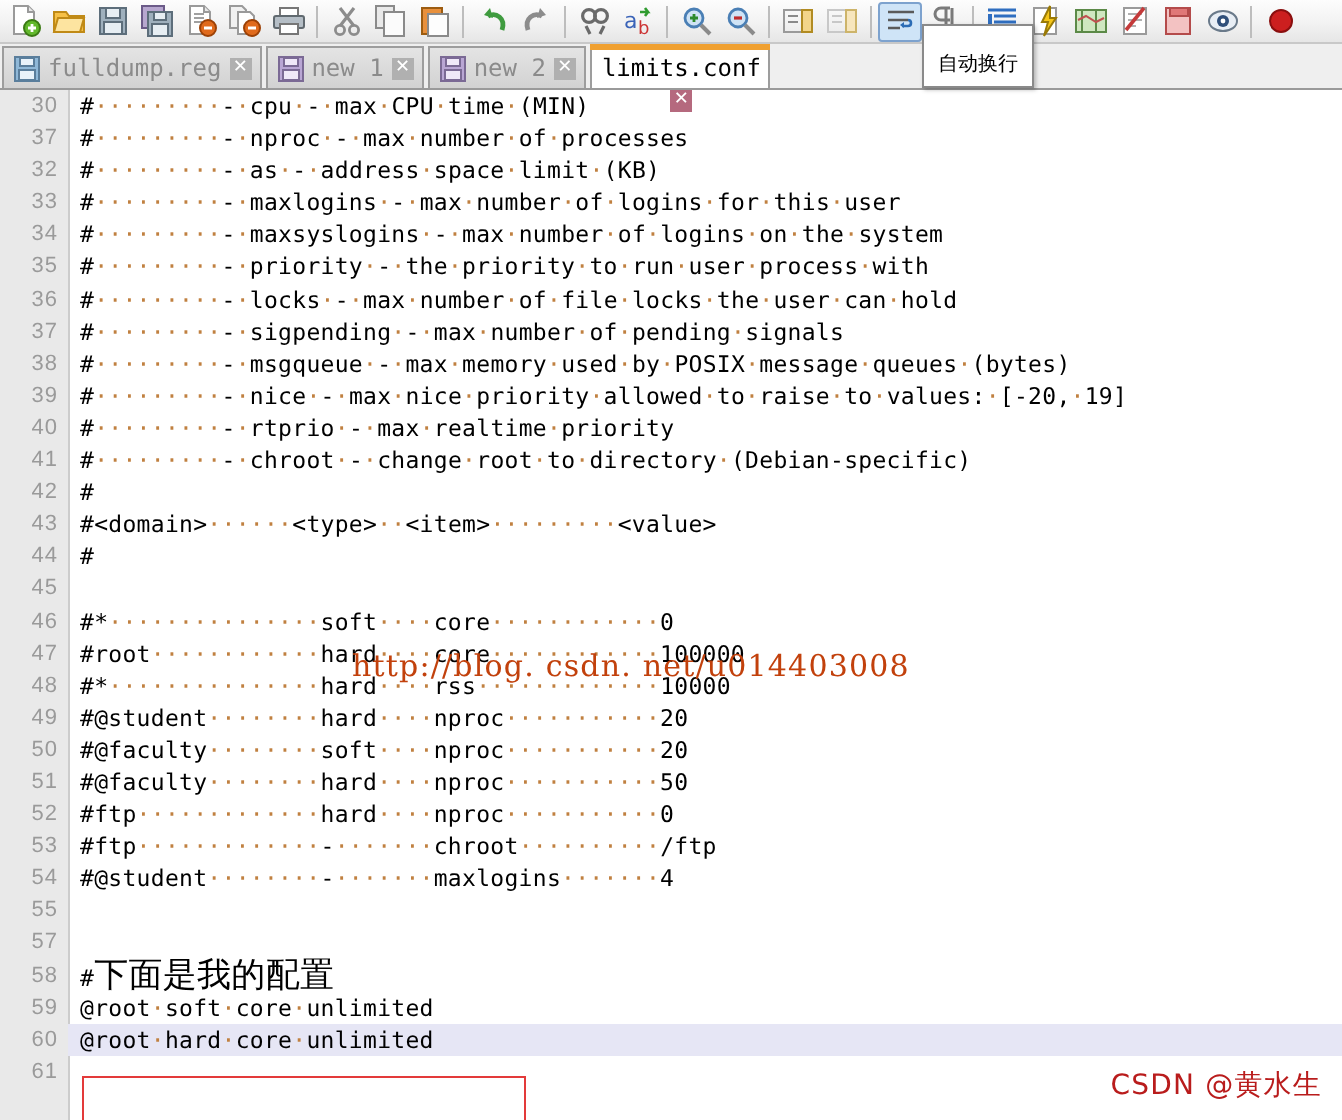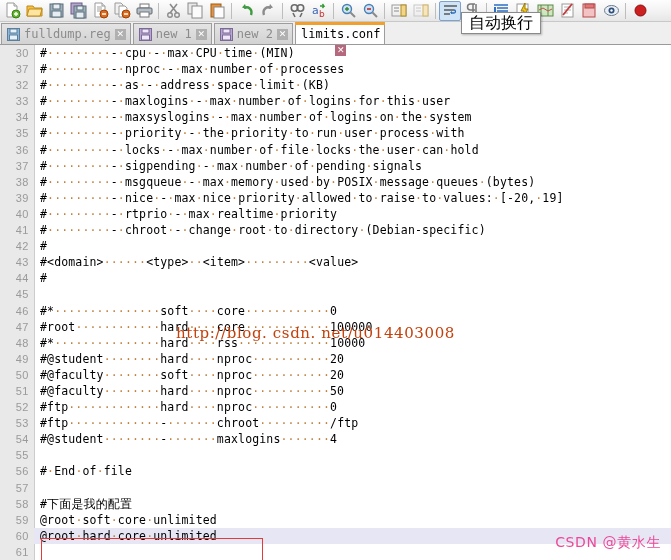--- a/index.html
+++ b/index.html
@@ -51,22 +51,22 @@
   }
   .tb-btn svg { display: block; }
 
   
   #tooltip {
     position: absolute;
     left: 461px;
     top: 12px;
     background: #ffffff;
     border: 1px solid #8a8a8a;
-    padding: 2px 7px 3px 7px;
-    font-size: 16px;
+    padding: 12px 7px 3px 7px;
+    font-size: 10px;
     line-height: 15px;
     color: #000;
     font-family: "DejaVu Sans", sans-serif;
     z-index: 50;
     box-shadow: 1px 1px 2px rgba(0,0,0,0.25);
     white-space: nowrap;
   }
 
   
   #tabbar {
@@ -166,42 +166,42 @@
     z-index: 2;
   }
   .ln-text {
     flex: 1 1 auto;
     padding-left: 6px;
     color: #000000;
     letter-spacing: 0.15px;
     position: relative;
   }
   .ln-text .sp { color: #c08040; }
-  .ln-text .cjk { font-family: Liberation Serif, serif; font-size: 12px; }
+  .ln-text .cjk { font-family: Liberation Serif, serif; font-size: 17px; }
 
   
   #wm-mid {
     position: absolute;
     left: 176px;
     top: 279px;
     font-family: "DejaVu Serif", serif;
     font-size: 15px;
     color: #c2410c;
     letter-spacing: 0.6px;
     pointer-events: none;
     z-index: 3;
     white-space: nowrap;
   }
   #wm-corner {
     position: absolute;
     right: 10px;
     bottom: 8px;
     font-family: "DejaVu Sans", sans-serif;
     font-size: 14px;
-    color: #ec4899;
+    color: #b91c1c;
     letter-spacing: 0.6px;
     pointer-events: none;
     z-index: 6;
     white-space: nowrap;
   }
   #redbox {
     position: absolute;
     left: 41px;
     top: 493px;
     width: 222px;
@@ -489,21 +489,20 @@
       <div class="line"><div class="ln-no">46</div><div class="ln-text"><span>#*</span><span class="sp">···············</span><span>soft</span><span class="sp">····</span><span>core</span><span class="sp">············</span><span>0</span></div></div>
       <div class="line"><div class="ln-no">47</div><div class="ln-text"><span>#root</span><span class="sp">············</span><span>hard</span><span class="sp">····</span><span>core</span><span class="sp">············</span><span>100000</span></div></div>
       <div class="line"><div class="ln-no">48</div><div class="ln-text"><span>#*</span><span class="sp">···············</span><span>hard</span><span class="sp">····</span><span>rss</span><span class="sp">·············</span><span>10000</span></div></div>
       <div class="line"><div class="ln-no">49</div><div class="ln-text"><span>#@student</span><span class="sp">········</span><span>hard</span><span class="sp">····</span><span>nproc</span><span class="sp">···········</span><span>20</span></div></div>
       <div class="line"><div class="ln-no">50</div><div class="ln-text"><span>#@faculty</span><span class="sp">········</span><span>soft</span><span class="sp">····</span><span>nproc</span><span class="sp">···········</span><span>20</span></div></div>
       <div class="line"><div class="ln-no">51</div><div class="ln-text"><span>#@faculty</span><span class="sp">········</span><span>hard</span><span class="sp">····</span><span>nproc</span><span class="sp">···········</span><span>50</span></div></div>
       <div class="line"><div class="ln-no">52</div><div class="ln-text"><span>#ftp</span><span class="sp">·············</span><span>hard</span><span class="sp">····</span><span>nproc</span><span class="sp">···········</span><span>0</span></div></div>
       <div class="line"><div class="ln-no">53</div><div class="ln-text"><span>#ftp</span><span class="sp">·············</span><span>-</span><span class="sp">·······</span><span>chroot</span><span class="sp">··········</span><span>/ftp</span></div></div>
       <div class="line"><div class="ln-no">54</div><div class="ln-text"><span>#@student</span><span class="sp">········</span><span>-</span><span class="sp">·······</span><span>maxlogins</span><span class="sp">·······</span><span>4</span></div></div>
       <div class="line"><div class="ln-no">55</div><div class="ln-text"></div></div>
-      <div class="line"><div class="ln-no">56</div><div class="ln-text"><span>#</span><span class="sp">·</span><span>End</span><span class="sp">·</span><span>of</span><span class="sp">·</span><span>file</span></div></div>
       <div class="line"><div class="ln-no">57</div><div class="ln-text"></div></div>
       <div class="line"><div class="ln-no">58</div><div class="ln-text"><span>#</span><span class="cjk">下面是我的配置</span></div></div>
       <div class="line"><div class="ln-no">59</div><div class="ln-text"><span>@root</span><span class="sp">·</span><span>soft</span><span class="sp">·</span><span>core</span><span class="sp">·</span><span>unlimited</span></div></div>
       <div class="line cur"><div class="ln-no">60</div><div class="ln-text"><span>@root</span><span class="sp">·</span><span>hard</span><span class="sp">·</span><span>core</span><span class="sp">·</span><span>unlimited</span></div></div>
       <div class="line"><div class="ln-no">61</div><div class="ln-text"></div></div>
     </div>
 
   <div id="wm-mid">http://blog. csdn. net/u014403008</div>
   <div id="redbox"></div>
 </div>

